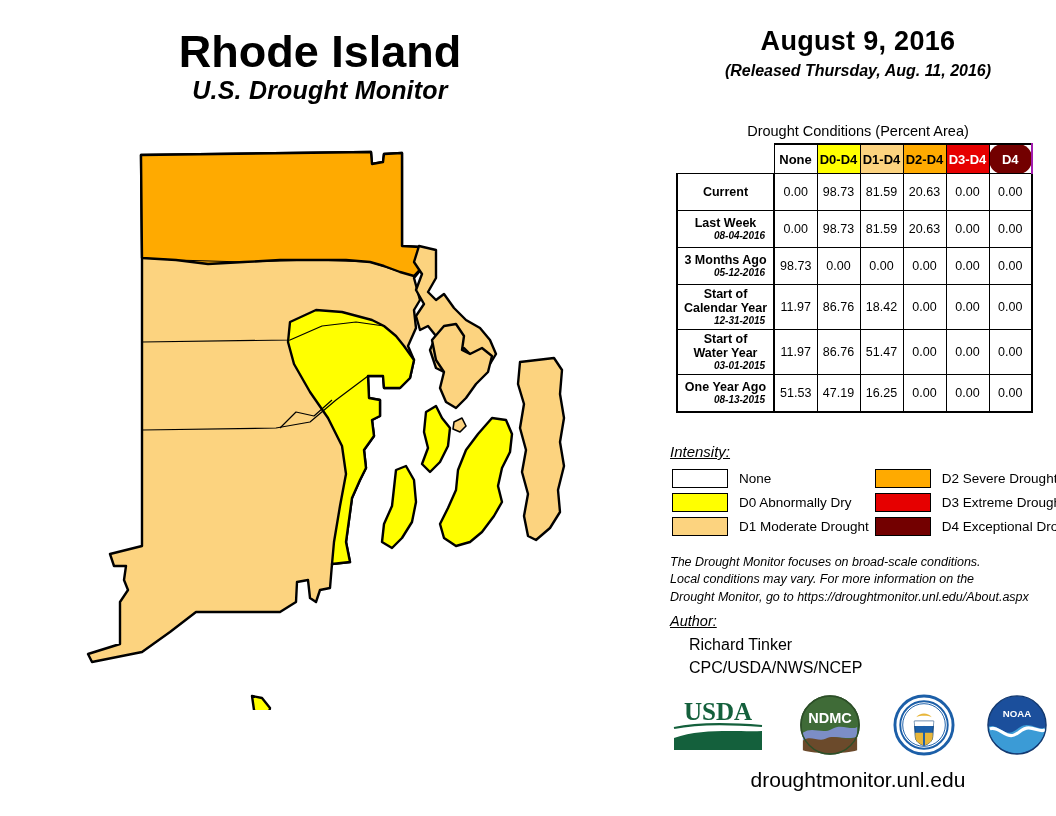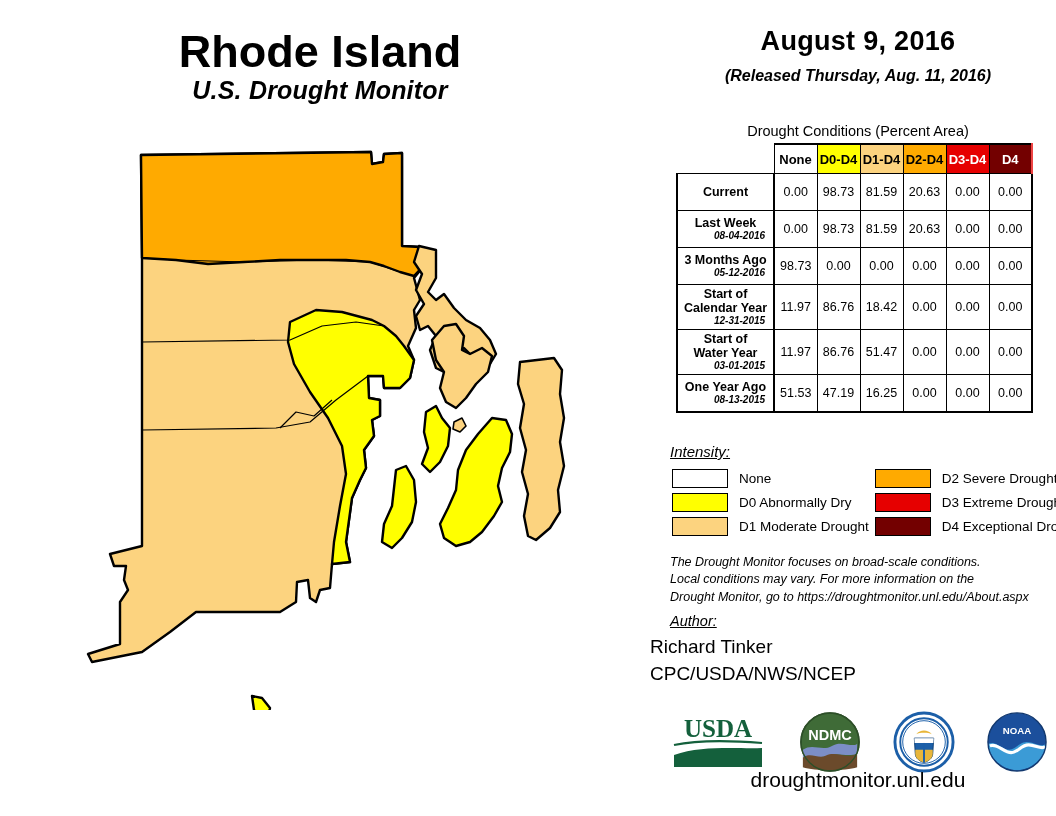--- a/index.html
+++ b/index.html
@@ -15,36 +15,36 @@
   #dm-title{font-size:25px;font-style:italic;font-weight:bold;letter-spacing:.2px;}
   #state-title{font-size:45px;font-weight:bold;line-height:1.06;margin-top:4px;}
 
   
   #map-wrap{position:absolute;left:84px;top:150px;width:520px;height:560px;}
   #map-svg{display:block;width:520px;height:560px;}
 
   
   #right-head{position:absolute;left:660px;top:26px;width:396px;text-align:center;}
   #date-line{font-size:27px;font-weight:bold;letter-spacing:.3px;}
-  #released-line{font-size:16px;font-weight:bold;font-style:italic;margin-top:10px;}
+  #released-line{font-size:16px;font-weight:bold;font-style:italic;margin-top:5px;}
   #valid-line{font-size:15px;font-weight:bold;margin-top:5px;}
 
   
   #table-caption{position:absolute;left:660px;top:123px;width:396px;text-align:center;
      font-size:14.5px;}
   #cond-table{position:absolute;left:676px;top:143px;border-collapse:collapse;
      table-layout:fixed;}
   #cond-table td,#cond-table th{border:1px solid #000;text-align:center;
      font-size:12.5px;padding:0;}
   #cond-table .rowlab{width:95px;border-left:2px solid #000;}
   #cond-table col.valcol{width:43px;}
   #cond-table thead th{height:28px;font-weight:bold;font-size:13px;border-top:2px solid #000;}
   #cond-table thead th.corner{border:none;background:transparent;}
   #cond-table thead th.hd{border-top:2px solid #000;}
-  #cond-table thead th.hd-last{border-right:2px solid #ef4444;}
+  #cond-table thead th.hd-last{border-right:2px solid #a21caf;border-radius:14px;}
   #cond-table tbody td{height:36px;border-left:1px solid #000;}
   #cond-table tbody td.rowlab{font-weight:bold;font-size:12.5px;line-height:1.12;
      border-left:2px solid #000;border-right:2px solid #000;}
   #cond-table tbody td.rowlab .sub{font-weight:bold;font-style:italic;font-size:10px;display:block;padding-left:28px;}
   #cond-table tbody td.val-last{border-right:2px solid #000;}
   #cond-table tbody tr:last-child td{border-bottom:2px solid #000;}
   #cond-table tbody tr.tall td{height:44px;}
 
   
   #intensity-label{position:absolute;left:670px;top:443px;font-size:15px;
@@ -53,25 +53,25 @@
      display:grid;grid-template-columns:1fr 1fr;column-gap:6px;row-gap:0px;}
   .leg-item{display:flex;align-items:center;height:24px;}
   .swatch{width:54px;height:17px;border:1px solid #000;flex:0 0 auto;}
   .leg-text{font-size:13.5px;margin-left:11px;white-space:nowrap;}
 
   
   #notes{position:absolute;left:670px;top:554px;width:386px;font-size:12.5px;
      font-style:italic;line-height:1.38;}
   #author-label{position:absolute;left:670px;top:613px;font-size:14.5px;
      font-style:italic;text-decoration:underline;}
-  #author-lines{position:absolute;left:650px;top:634px;font-size:19px;line-height:1.42;}
+  #author-lines{position:absolute;left:689px;top:634px;font-size:16px;line-height:1.42;}
 
   
   #logos{position:absolute;left:660px;top:690px;width:396px;height:70px;
-     display:flex;align-items:center;justify-content:space-between;padding:0 8px;box-sizing:border-box;margin-top:17px;}
+     display:flex;align-items:center;justify-content:space-between;padding:0 8px;box-sizing:border-box;}
   .logo{height:62px;flex:0 0 auto;}
   #site-url{position:absolute;left:660px;top:768px;width:396px;text-align:center;
      font-size:21px;font-weight:normal;}
 </style>
 </head>
 <body>
 
 <div class="page">
 
   <div id="title-block">

